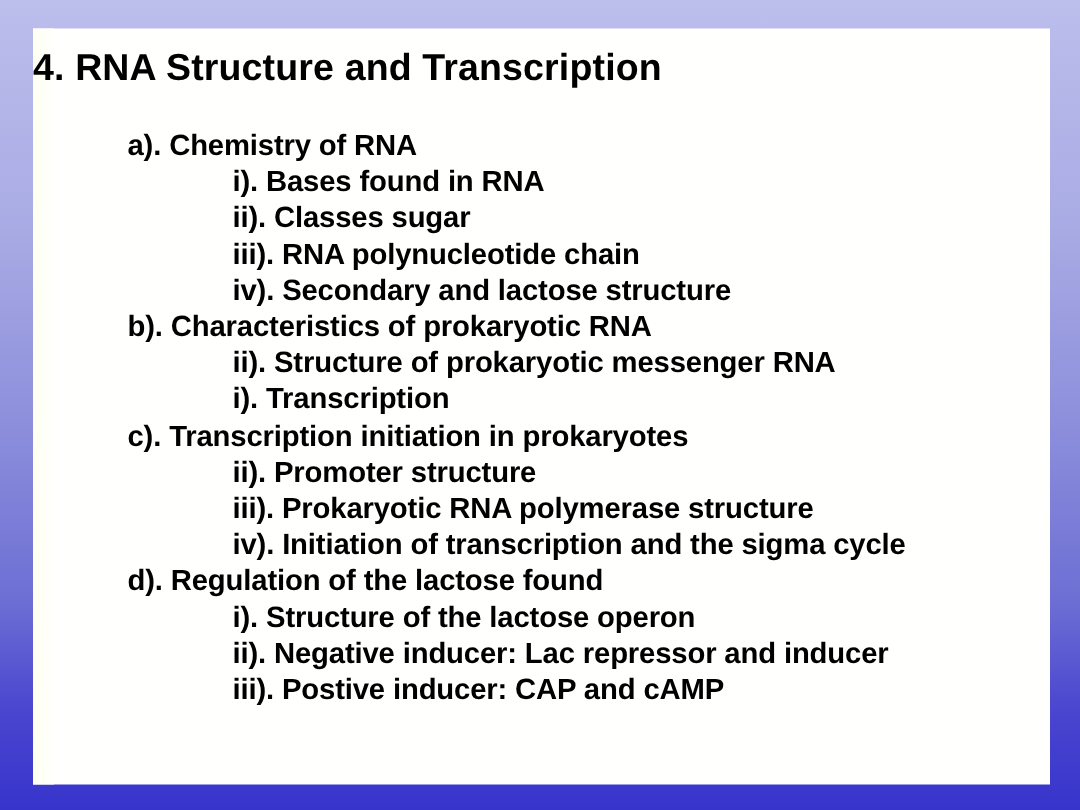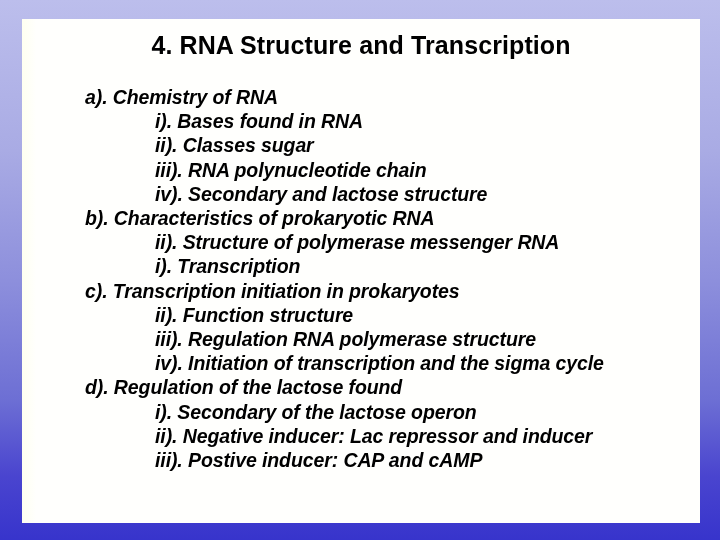--- a/index.html
+++ b/index.html
@@ -38,21 +38,21 @@
     height: 100%;
     background: linear-gradient(to right, #fefff0 0%, #fffffd 100%);
     pointer-events: none;
   }
 
   #slide-title {
     position: absolute;
     left: 0;
     top: 12px;
     width: 678px;
-    text-align: center;
+    text-align: left;
     font-size: 25px;
     font-weight: bold;
     color: #000000;
     letter-spacing: 0.1px;
     white-space: nowrap;
   }
 
   #outline-list {
     position: absolute;
     left: 63px;
@@ -60,21 +60,20 @@
     width: 612px;
   }
 
   .outline-line {
     font-size: 19.5px;
     font-weight: bold;
     color: #000000;
     line-height: 24.2px;
     white-space: nowrap;
     letter-spacing: -0.1px;
-    font-style: italic;
   }
 
   .lvl-1 { padding-left: 0px; }
   .lvl-2 { padding-left: 70px; }
 </style>
 </head>
 <body>
 
 <div id="slide-root">
 
@@ -84,27 +83,27 @@
 
     <div id="slide-title">4. RNA Structure and Transcription</div>
 
     <div id="outline-list">
         <div class="outline-line lvl-1">a). Chemistry of RNA</div>
         <div class="outline-line lvl-2">i). Bases found in RNA</div>
         <div class="outline-line lvl-2">ii). Classes sugar</div>
         <div class="outline-line lvl-2">iii). RNA polynucleotide chain</div>
         <div class="outline-line lvl-2">iv). Secondary and lactose structure</div>
         <div class="outline-line lvl-1">b). Characteristics of prokaryotic RNA</div>
-        <div class="outline-line lvl-2">ii). Structure of polymerase messenger RNA</div>
+        <div class="outline-line lvl-2">ii). Structure of prokaryotic messenger RNA</div>
         <div class="outline-line lvl-2">i). Transcription</div>
         <div class="outline-line lvl-1">c). Transcription initiation in prokaryotes</div>
-        <div class="outline-line lvl-2">ii). Function structure</div>
-        <div class="outline-line lvl-2">iii). Regulation RNA polymerase structure</div>
+        <div class="outline-line lvl-2">ii). Promoter structure</div>
+        <div class="outline-line lvl-2">iii). Prokaryotic RNA polymerase structure</div>
         <div class="outline-line lvl-2">iv). Initiation of transcription and the sigma cycle</div>
         <div class="outline-line lvl-1">d). Regulation of the lactose found</div>
-        <div class="outline-line lvl-2">i). Secondary of the lactose operon</div>
+        <div class="outline-line lvl-2">i). Structure of the lactose operon</div>
         <div class="outline-line lvl-2">ii). Negative inducer: Lac repressor and inducer</div>
         <div class="outline-line lvl-2">iii). Postive inducer: CAP and cAMP</div>
       </div>
 
   </div>
 
 </div>
 
 </body></html>

